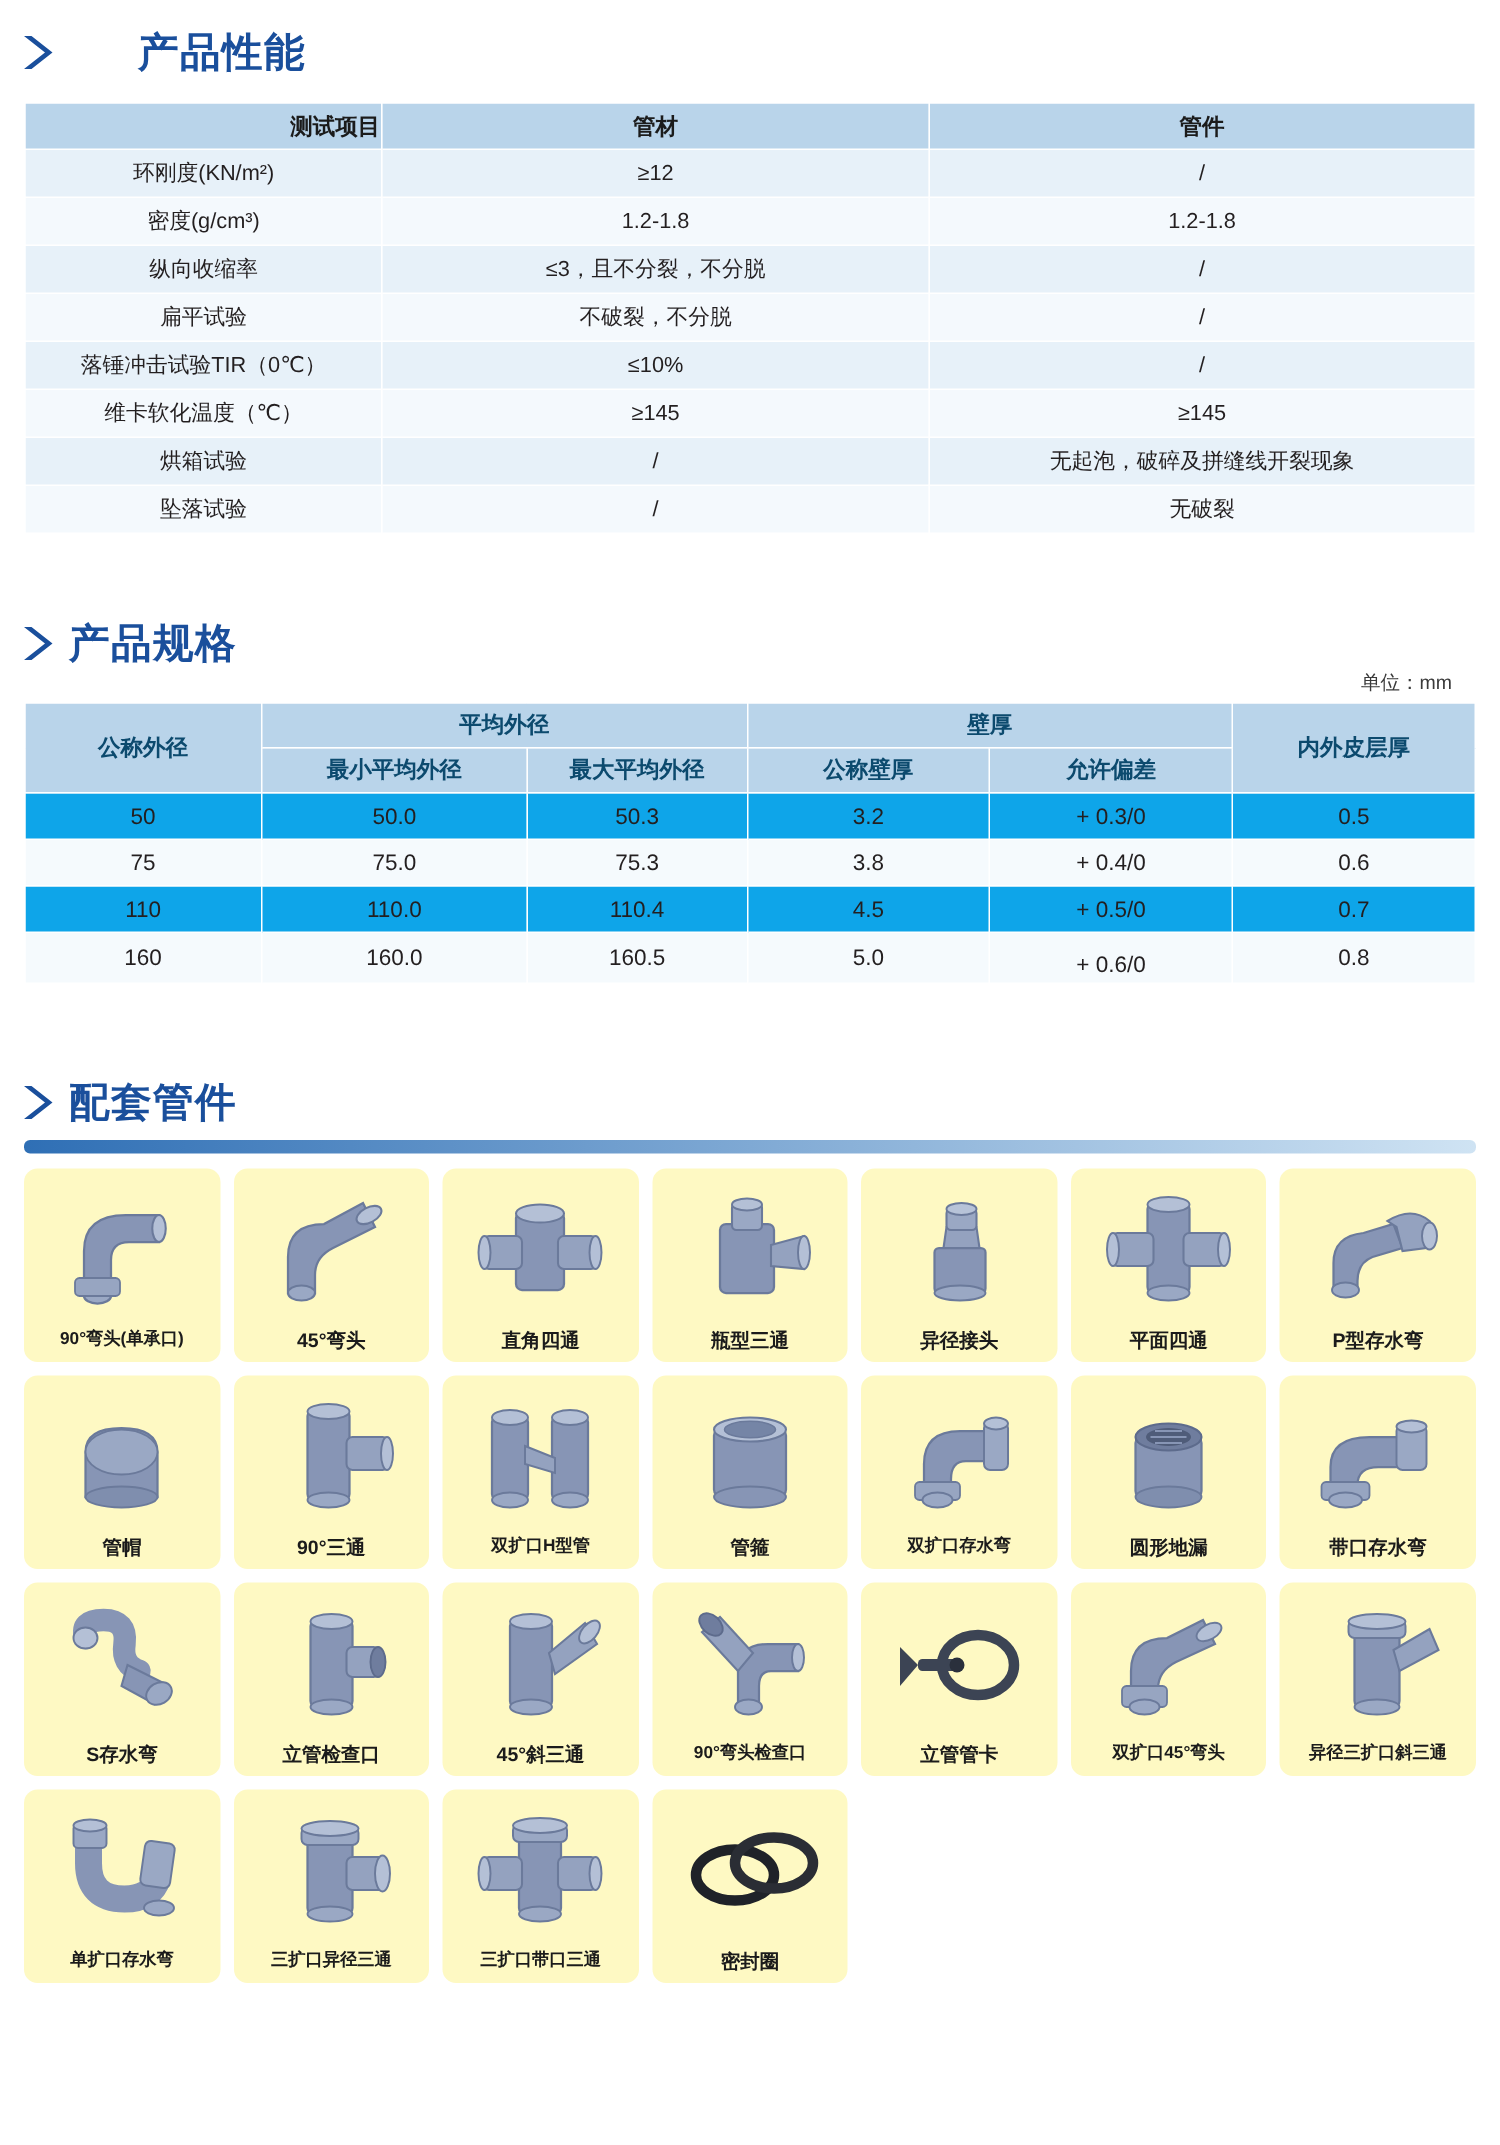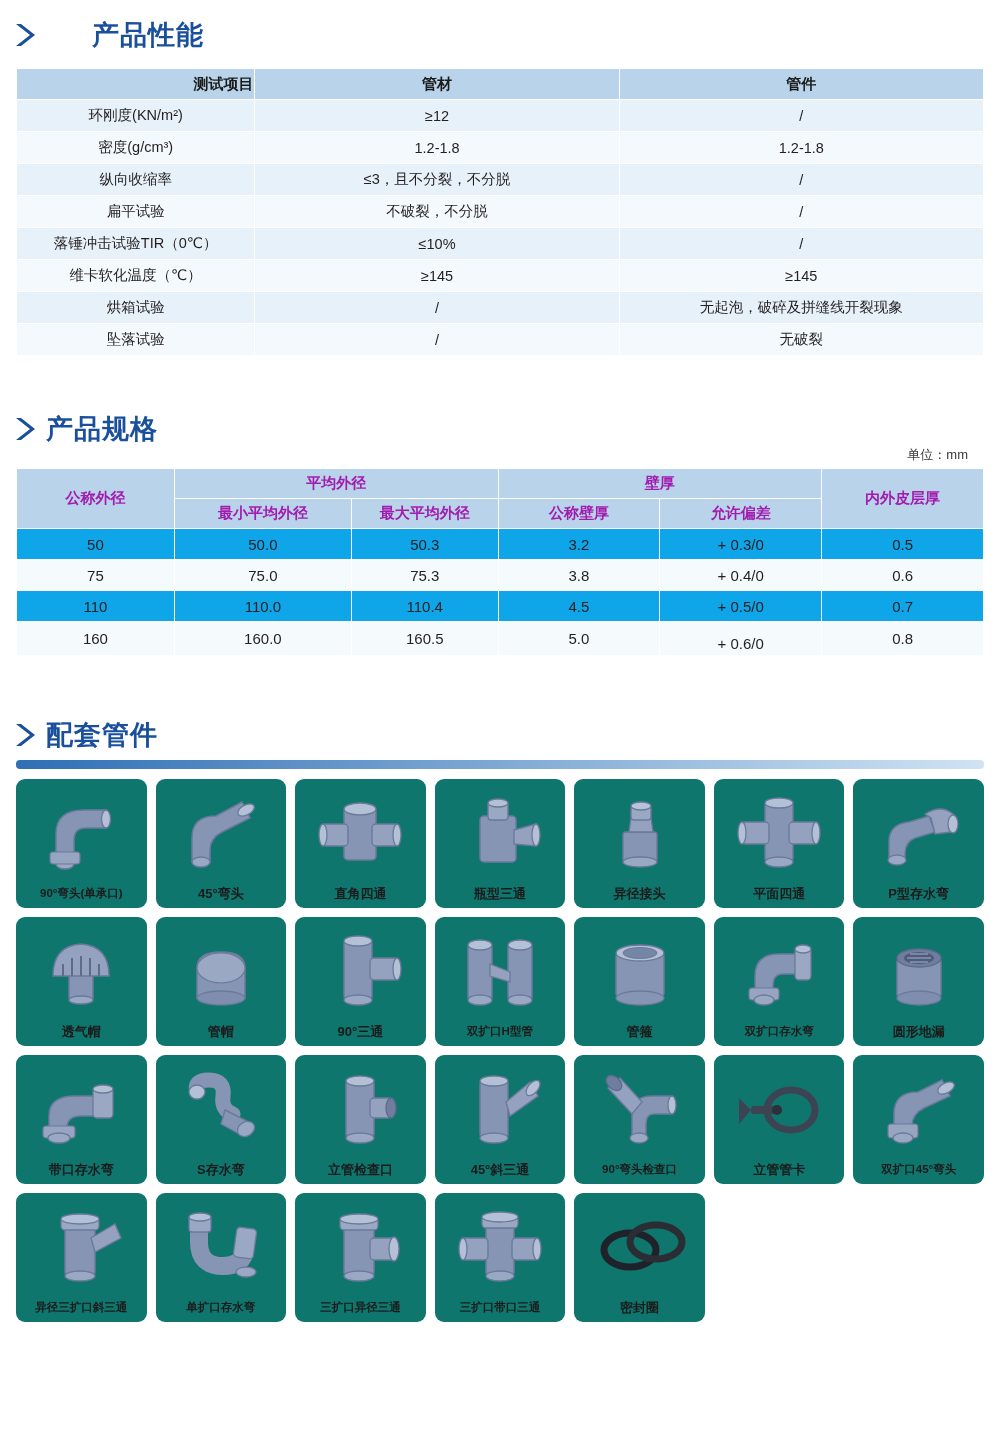--- a/index.html
+++ b/index.html
@@ -53,21 +53,21 @@
   .tbl1 th.col0 { width: 216px; text-align: right; }
   .tbl1 th.col1 { width: 330px; }
   .tbl1 th.col2 { width: 330px; }
 
   .unit-line {
     text-align: right; width: 968px; margin: 0 16px 4px 0;
     font-size: 13px; color: #3a3a3a;
   }
 
   .tbl2 th {
-    background: #b9d4ea; color: #a21caf;
+    background: #b9d4ea; color: #0c4a6e;
     font-size: 15px; font-weight: bold;
     border: 1px solid #ffffff;
     height: 30px;
   }
   .tbl2 td {
     font-size: 15px; text-align: center;
     height: 31px; border: 1px solid #ffffff;
     background: #0ea5e9;
   }
   .tbl2 tr.alt td { background: #f5fafd; }
@@ -79,21 +79,21 @@
     border-radius: 4px;
   }
   .grid {
     display: grid;
     grid-template-columns: repeat(7, 1fr);
     gap: 9px;
     margin: 10px 16px 0 16px;
     width: 968px;
   }
   .cell {
-    background: #0f766e;
+    background: #fef9c3;
     border-radius: 9px;
     height: 129px;
     display: flex; flex-direction: column;
     align-items: center; justify-content: flex-end;
     padding-bottom: 7px;
     overflow: hidden;
   }
   .cell .art {
     flex: 1 1 auto;
     width: 100%;
@@ -332,37 +332,20 @@
         <svg class="fit" width="92" height="78" viewBox="0 0 92 78">
           <path d="M16 66 L16 48 Q16 30 36 28 L56 22 L62 38 L42 44 Q32 48 32 60 L32 66 Z" fill="#8795b5" stroke="#6b7a9b" stroke-width="1.5"></path>
           <path d="M52 20 Q68 10 80 20 Q88 30 78 38 L62 40 L58 24 Z" fill="#94a2bf" stroke="#6b7a9b" stroke-width="1.4"></path>
           <ellipse cx="24" cy="66" rx="9" ry="5" fill="#9aa8c4" stroke="#6b7a9b" stroke-width="1.3"></ellipse>
           <ellipse cx="80" cy="30" rx="5" ry="9" fill="#b4c0d6" stroke="#6b7a9b" stroke-width="1.3"></ellipse>
         </svg>
       </div>
       <div class="lbl">P型存水弯</div>
     </div>
 
-    <div class="cell">
-      <div class="art">
-        <svg class="fit" width="84" height="78" viewBox="0 0 84 78">
-          <rect x="30" y="42" width="24" height="26" rx="3" fill="#8795b5" stroke="#6b7a9b" stroke-width="1.5"></rect>
-          <path d="M14 44 Q14 14 42 12 Q70 14 70 44 Z" fill="#94a2bf" stroke="#6b7a9b" stroke-width="1.5"></path>
-          <g stroke="#5d6b8c" stroke-width="2">
-            <line x1="24" y1="32" x2="24" y2="44"></line>
-            <line x1="33" y1="26" x2="33" y2="44"></line>
-            <line x1="42" y1="24" x2="42" y2="44"></line>
-            <line x1="51" y1="26" x2="51" y2="44"></line>
-            <line x1="60" y1="32" x2="60" y2="44"></line>
-          </g>
-          <ellipse cx="42" cy="68" rx="12" ry="4" fill="#9aa8c4" stroke="#6b7a9b" stroke-width="1.3"></ellipse>
-        </svg>
-      </div>
-      <div class="lbl">透气帽</div>
-    </div>
 
     <div class="cell">
       <div class="art">
         <svg class="fit" width="84" height="78" viewBox="0 0 84 78">
           <path d="M18 66 L18 36 Q18 20 42 20 Q66 20 66 36 L66 66 Z" fill="#8795b5" stroke="#6b7a9b" stroke-width="1.5"></path>
           <ellipse cx="42" cy="36" rx="24" ry="15" fill="#9aa8c4" stroke="#6b7a9b" stroke-width="1.2"></ellipse>
           <ellipse cx="42" cy="66" rx="24" ry="7" fill="#7f8eae" stroke="#6b7a9b" stroke-width="1.3"></ellipse>
         </svg>
       </div>
       <div class="lbl">管帽</div>

